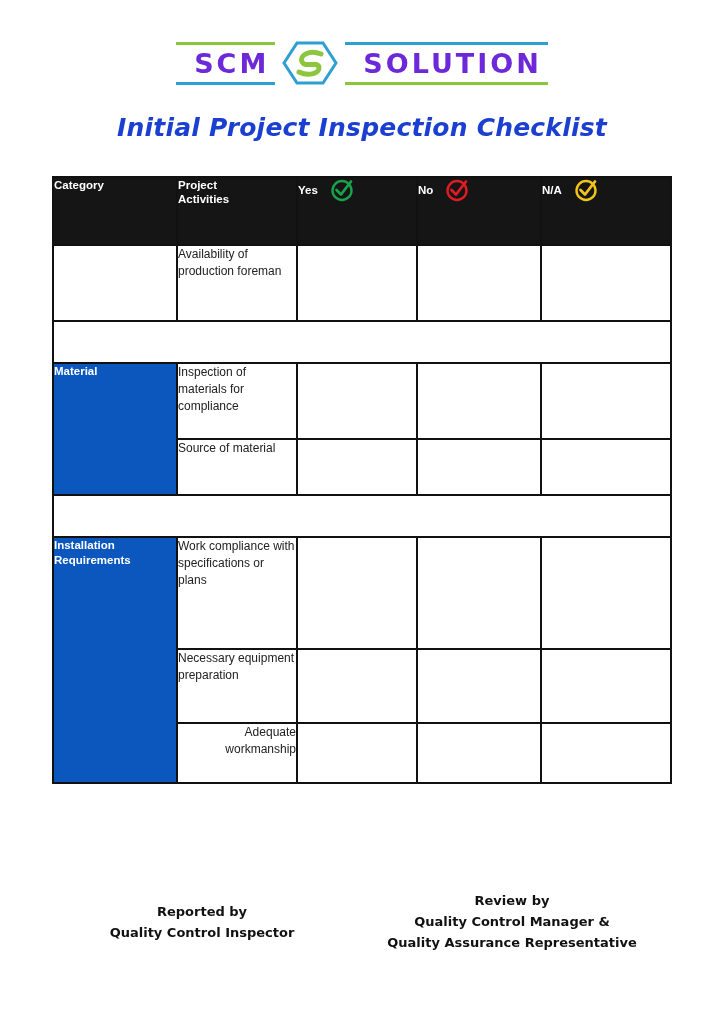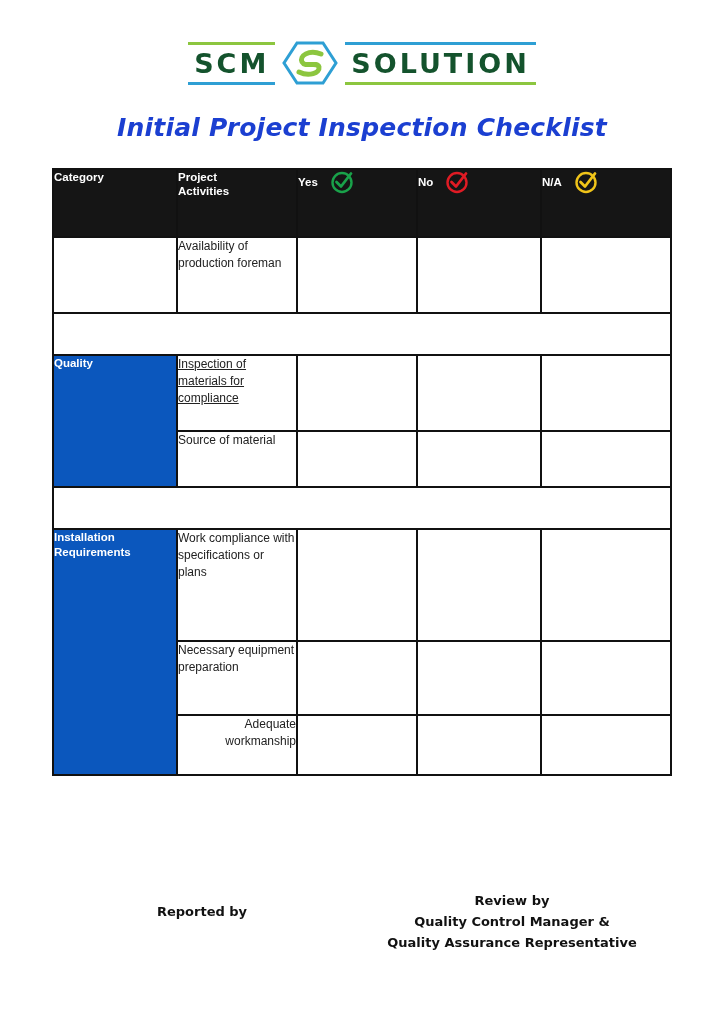--- a/index.html
+++ b/index.html
@@ -30,22 +30,23 @@
     display: flex;
     align-items: center;
     justify-content: center;
     gap: 4px;
   }
   .logo-text {
     font-family: "DejaVu Sans", sans-serif;
     font-weight: bold;
     font-size: 27px;
     letter-spacing: 3px;
-    color: #14532d;
+    color: #6d28d9;
     line-height: 1;
+    margin-left: 12px;
   }
   .logo-left {
     display: flex;
     flex-direction: column;
     align-items: stretch;
   }
   .logo-right {
     display: flex;
     flex-direction: column;
     align-items: stretch;
@@ -85,21 +86,21 @@
     font-size: 25px;
     font-weight: bold;
     color: #1b3fd1;
     letter-spacing: 0.2px;
     font-style: italic;
   }
 
   
   .table-wrap {
     position: absolute;
-    top: 168px;
+    top: 176px;
     left: 52px;
     width: 542px;
   }
   table.checklist {
     border-collapse: collapse;
     width: 618px;
     table-layout: fixed;
   }
   table.checklist td, table.checklist th {
     border: 2px solid #111111;
@@ -284,22 +285,22 @@
         <td class="mark-cell"></td>
         <td class="mark-cell"></td>
         <td class="mark-cell"></td>
       </tr>
 
       <tr class="spacer-row">
         <td colspan="5"></td>
       </tr>
 
       <tr>
-        <td class="cat-cell" rowspan="2">Quality</td>
-        <td class="act-cell" style="height:74px;text-decoration:underline;">Inspection of materials for compliance</td>
+        <td class="cat-cell" rowspan="2">Material</td>
+        <td class="act-cell" style="height:74px;">Inspection of materials for compliance</td>
         <td class="mark-cell"></td>
         <td class="mark-cell"></td>
         <td class="mark-cell"></td>
       </tr>
       <tr>
         <td class="act-cell" style="height:54px;">Source of material</td>
         <td class="mark-cell"></td>
         <td class="mark-cell"></td>
         <td class="mark-cell"></td>
       </tr>
@@ -328,19 +329,20 @@
         <td class="mark-cell"></td>
       </tr>
 
     </tbody>
   </table>
 </div>
 
 <div class="footer">
   <div class="sign-block sign-left">
     <div>Reported by</div>
+    <div>Quality Control Inspector</div>
   </div>
   <div class="sign-block sign-right">
     <div>Review by</div>
     <div>Quality Control Manager &amp;</div>
     <div>Quality Assurance Representative</div>
   </div>
 </div>
 
 </body></html>

